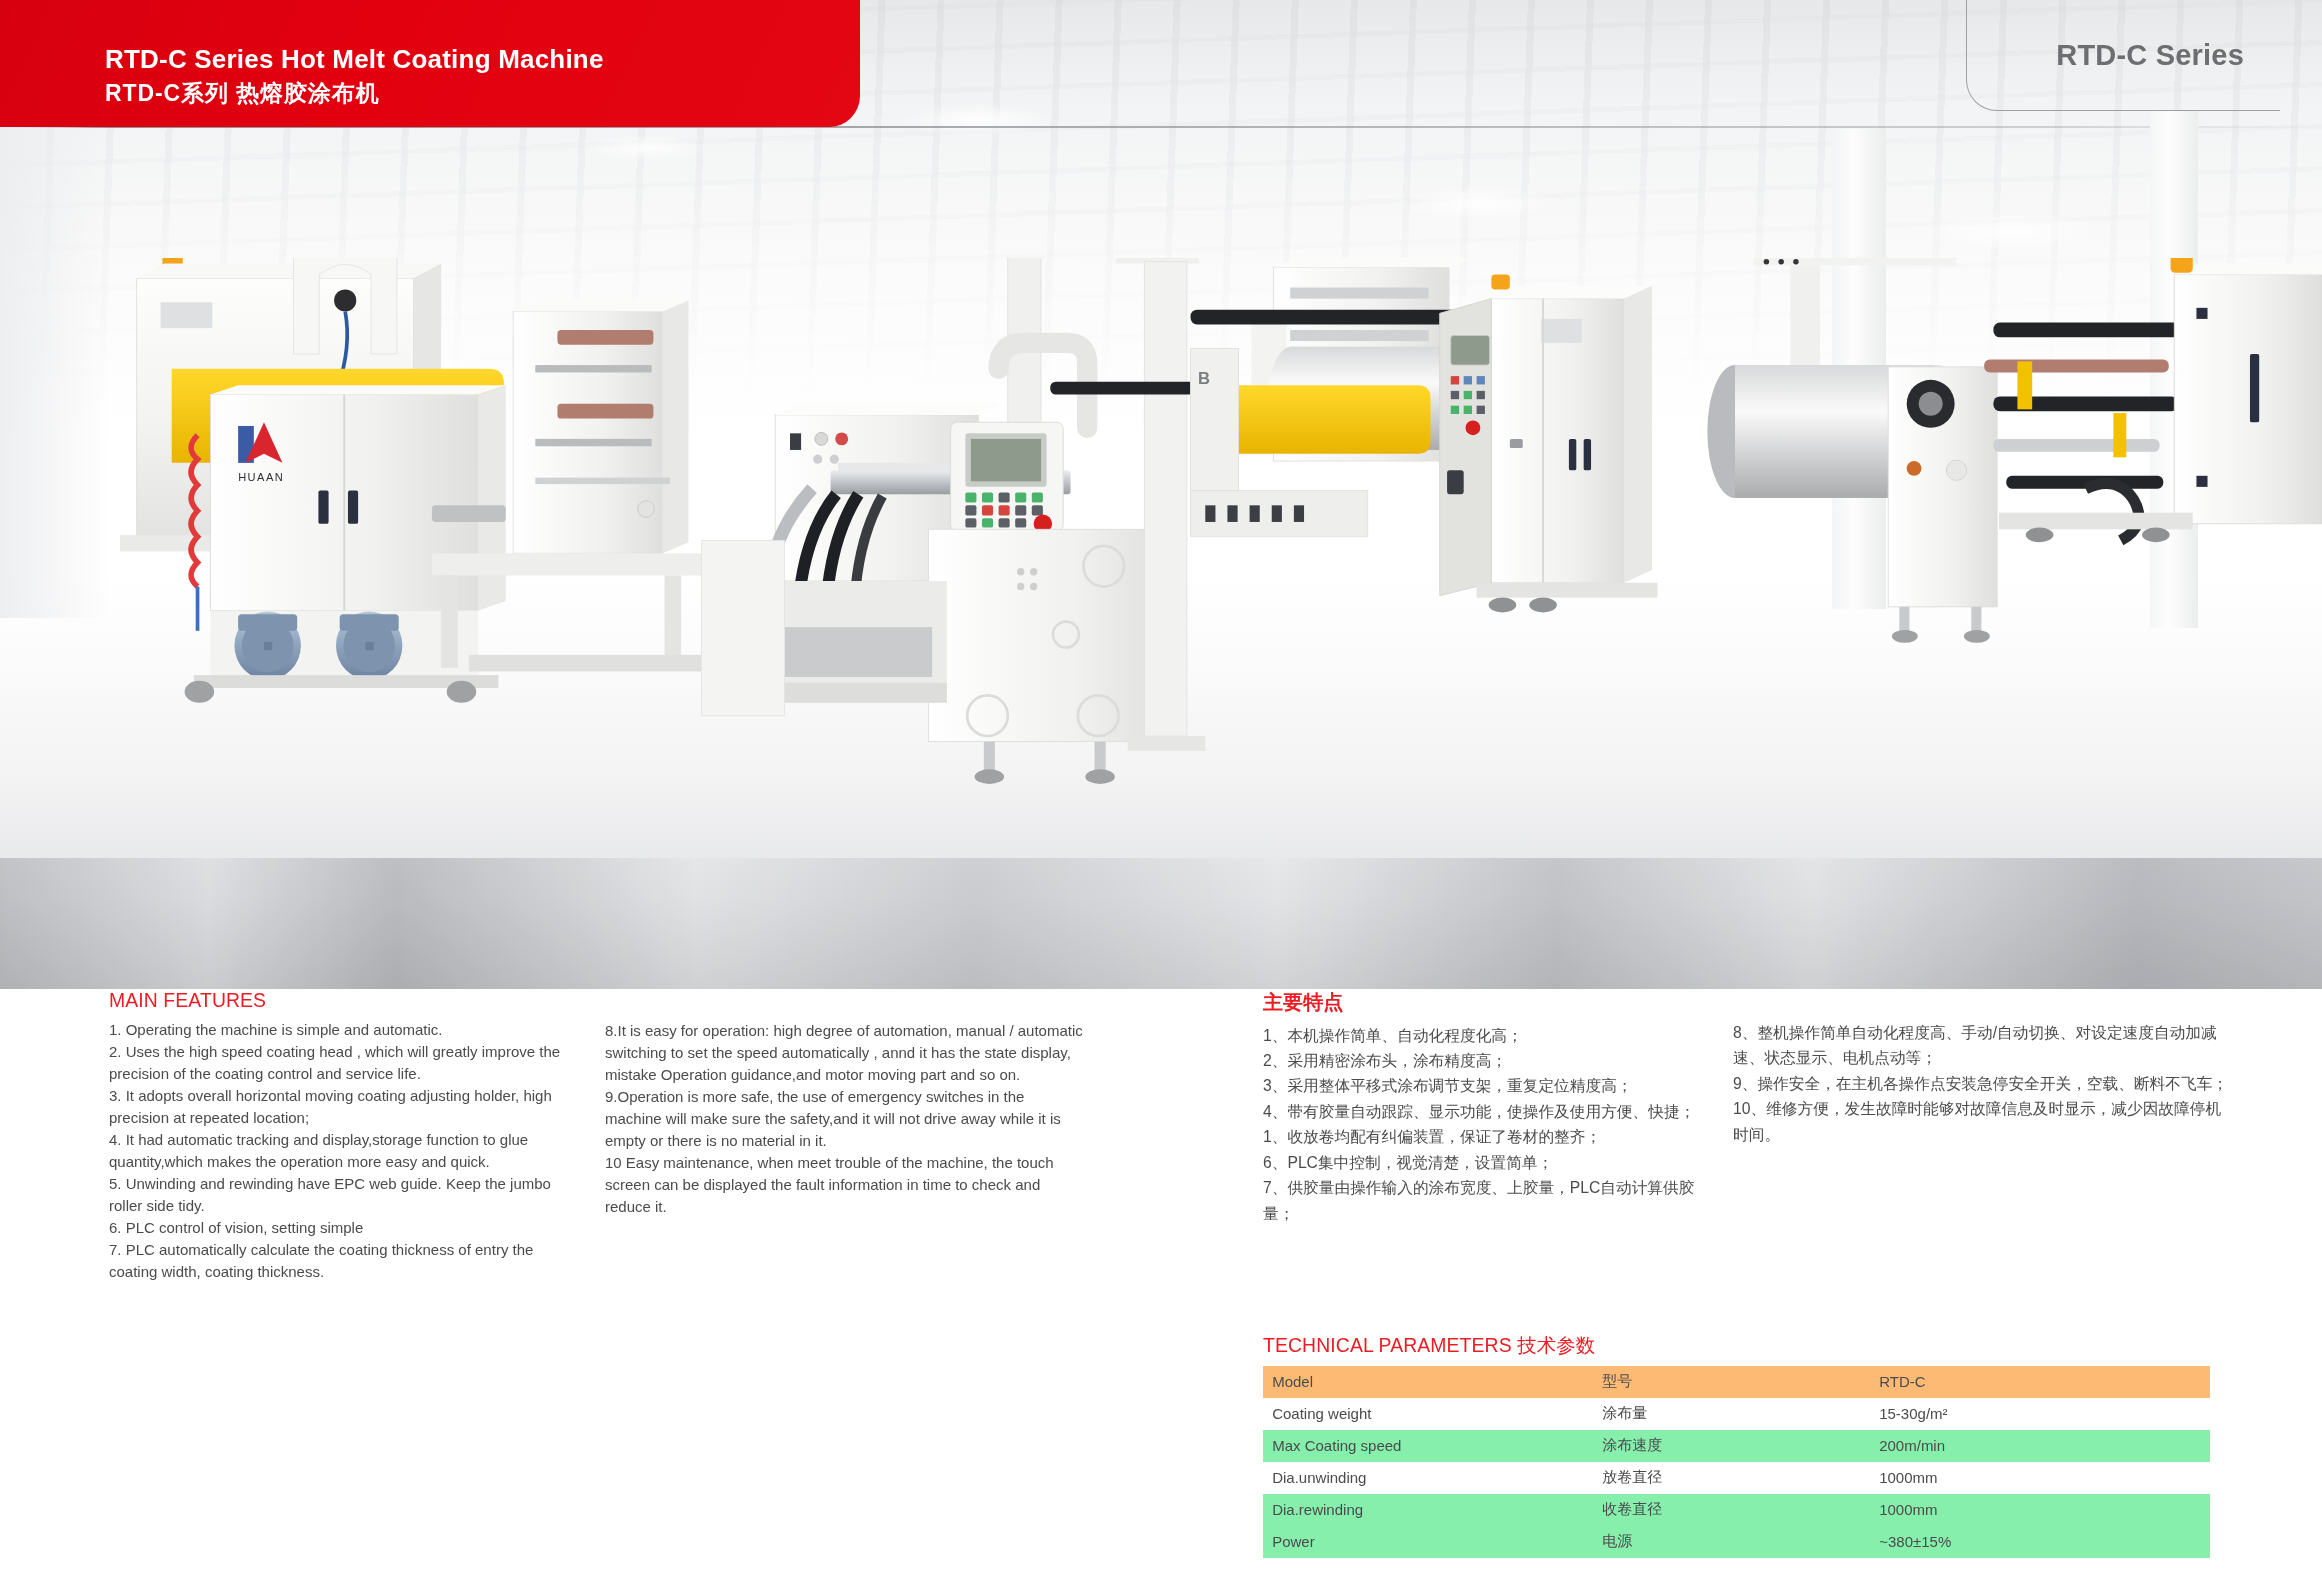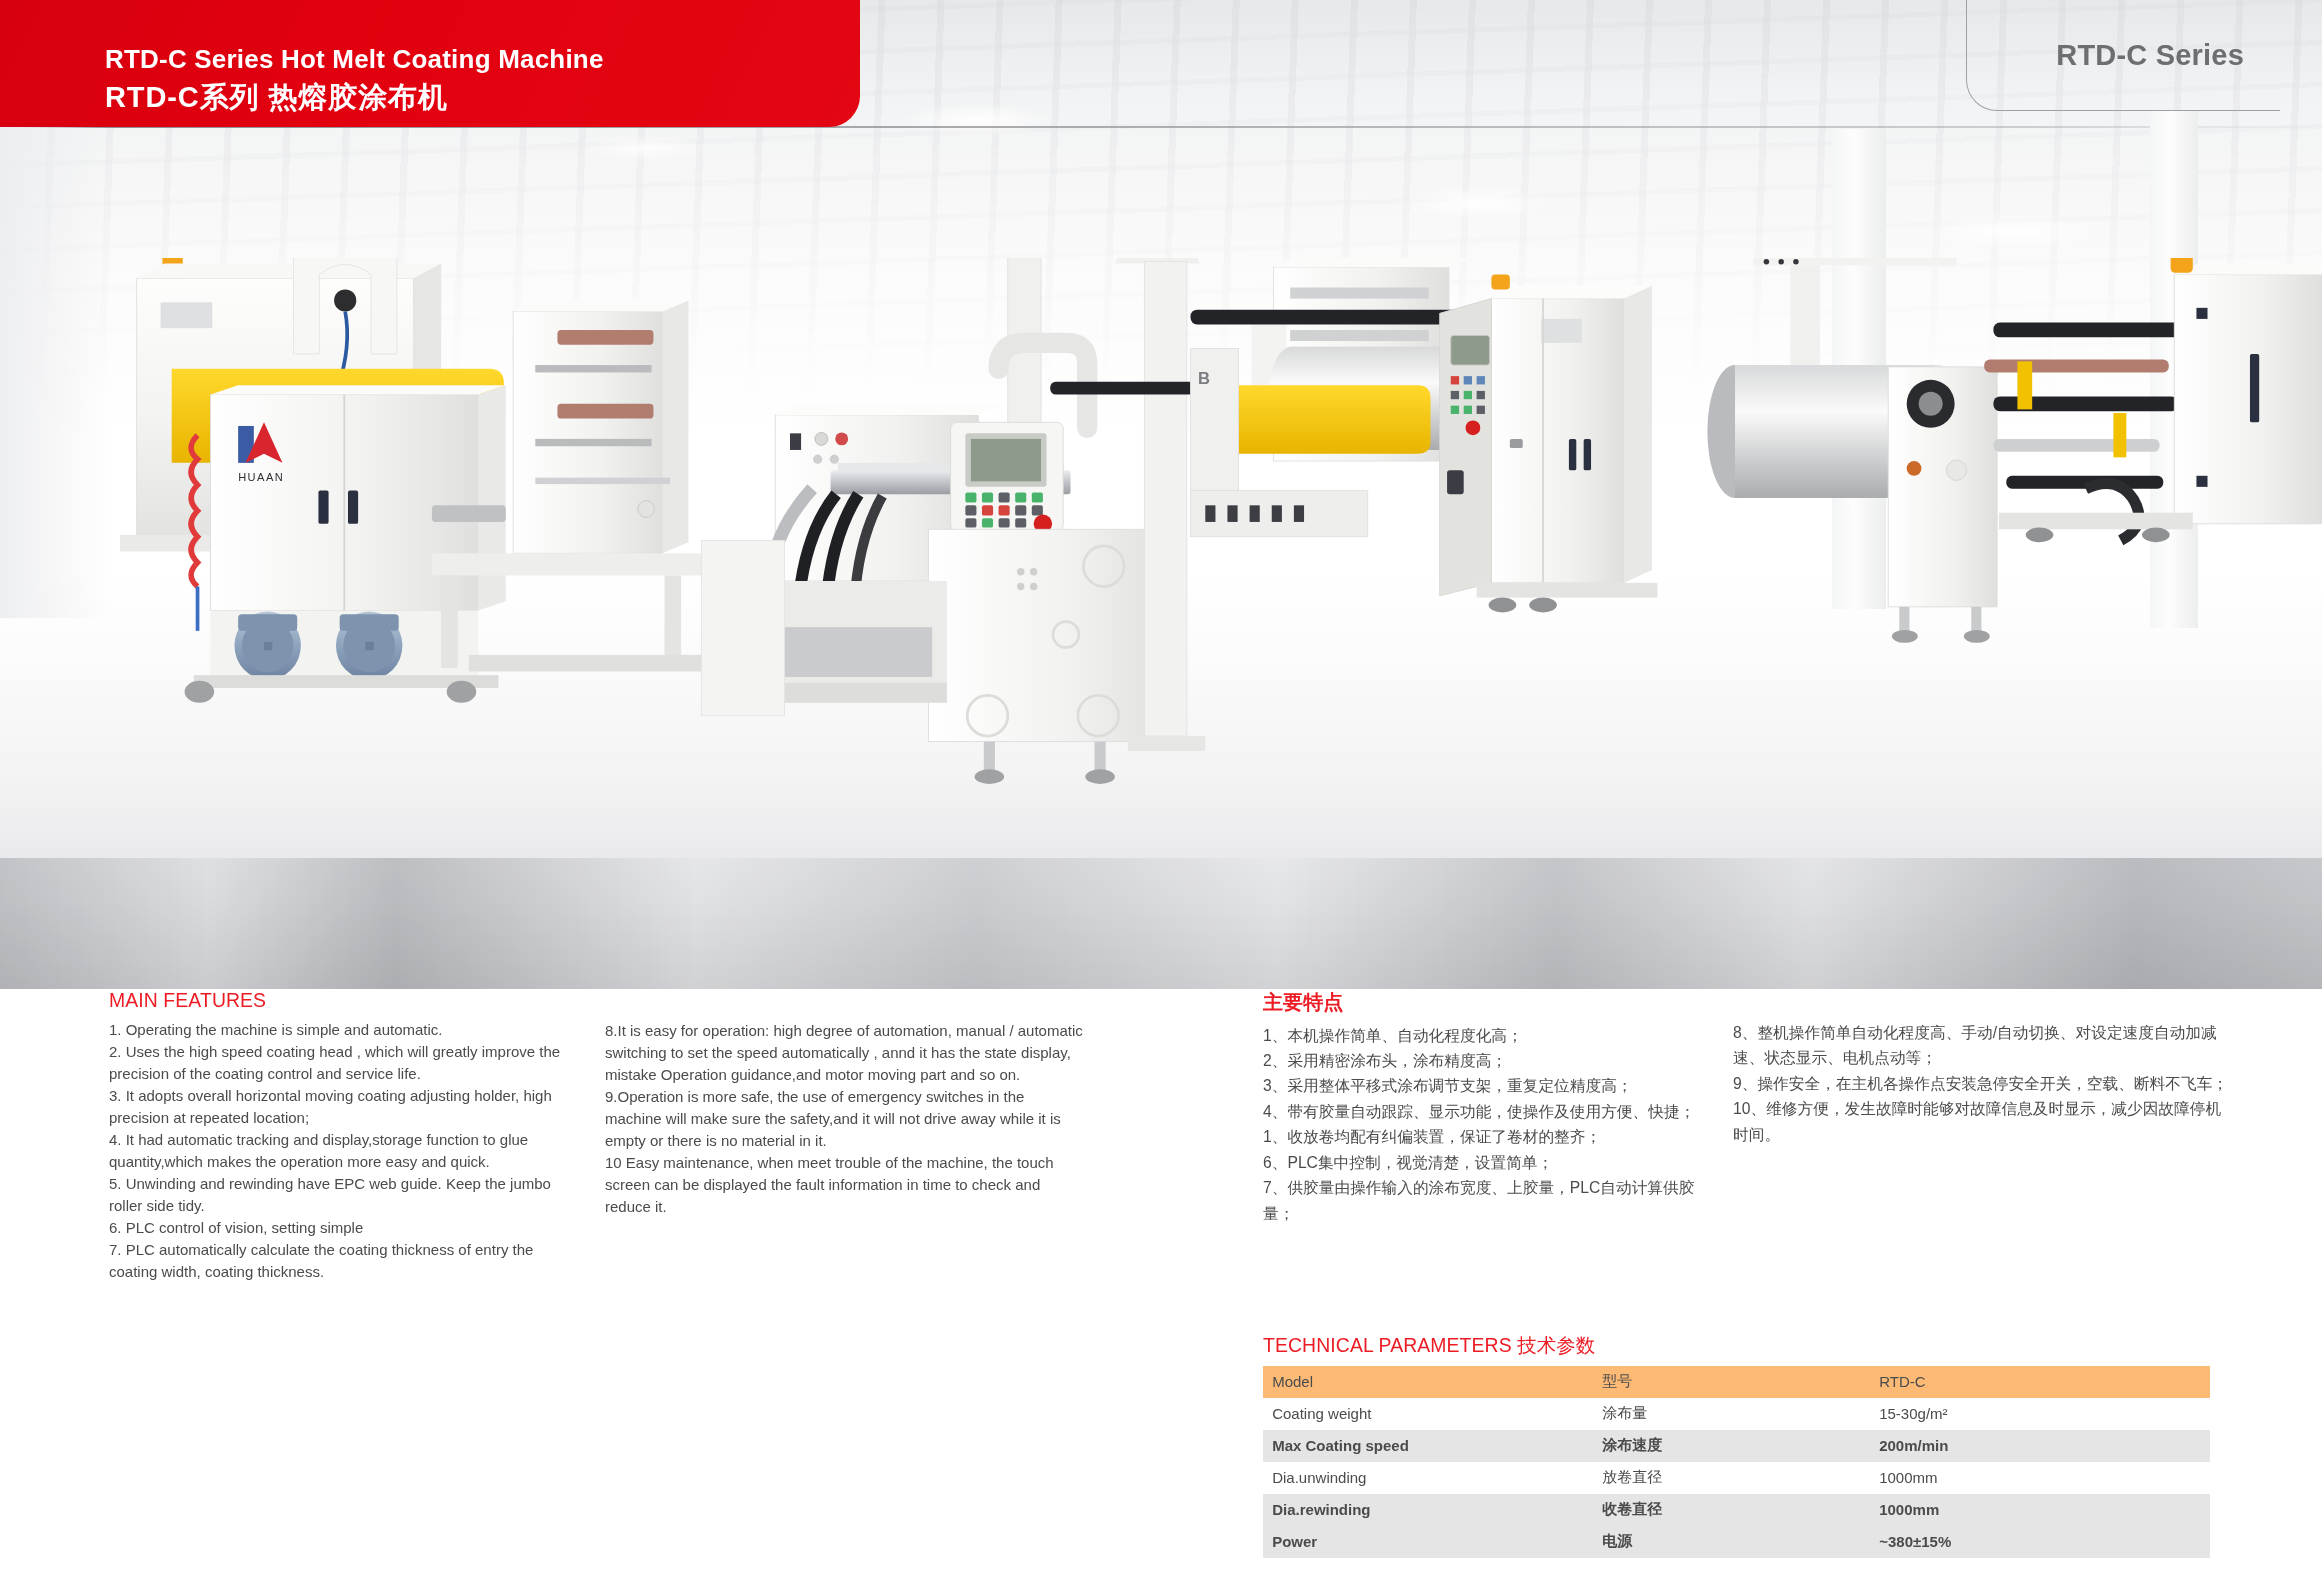--- a/index.html
+++ b/index.html
@@ -100,21 +100,21 @@
     border-bottom-right-radius: 31px;
     z-index: 6;
   }
   #banner-title-en {
     position: absolute; left: 105px; top: 44px;
     color: #ffffff; font-size: 26px; font-weight: bold;
     letter-spacing: 0.2px; white-space: nowrap;
   }
   #banner-title-cn {
     position: absolute; left: 105px; top: 78px;
-    color: #ffffff; font-size: 29px; font-weight: bold;
+    color: #ffffff; font-size: 23px; font-weight: bold;
     letter-spacing: 0.9px; white-space: nowrap;
   }
 
   
   #machine { position: absolute; left: 0; top: 258px; width: 2322px; height: 646px; }
 
   
   #content {
     position: absolute; left: 0; top: 989px;
     width: 2034px; height: 596px;
@@ -143,21 +143,21 @@
   
   #spec-table {
     width: 947px; border-collapse: collapse; margin-top: 5.5px;
     font-size: 15px; color: #4b4b4d;
   }
   #spec-table td { padding: 6.5px 0 6.5px 9.2px; border: none; vertical-align: middle; }
   #spec-table td.c1 { width: 330px; }
   #spec-table td.c2 { width: 277px; }
   #spec-table td.c3 { width: 340px; }
   #spec-table tr.hdr td { background: #fdba74; }
-  #spec-table tr.alt td { background: #e5e5e5; font-weight: bold; }
+  #spec-table tr.alt td { background: #86efac; }
   #spec-table tr.plain td { background: #ffffff; }
 </style>
 </head>
 <body>
 
 <div id="page">
 
   <div id="hero">
     <div class="hero-sky"></div>
     <div class="beams"></div>

